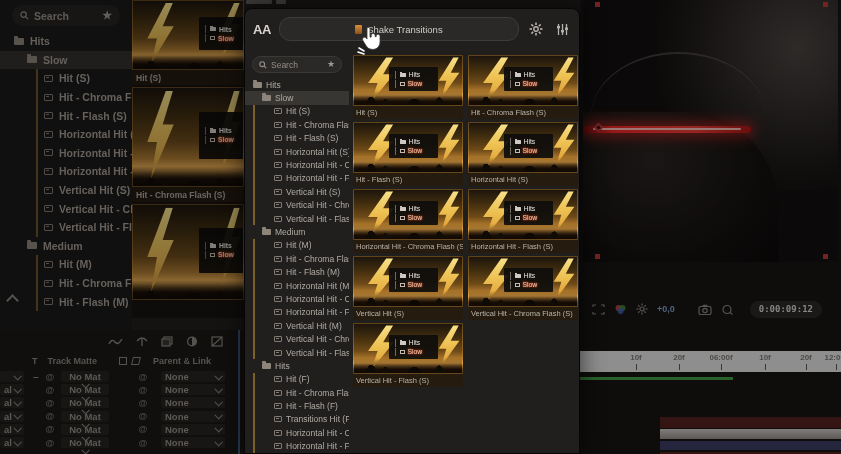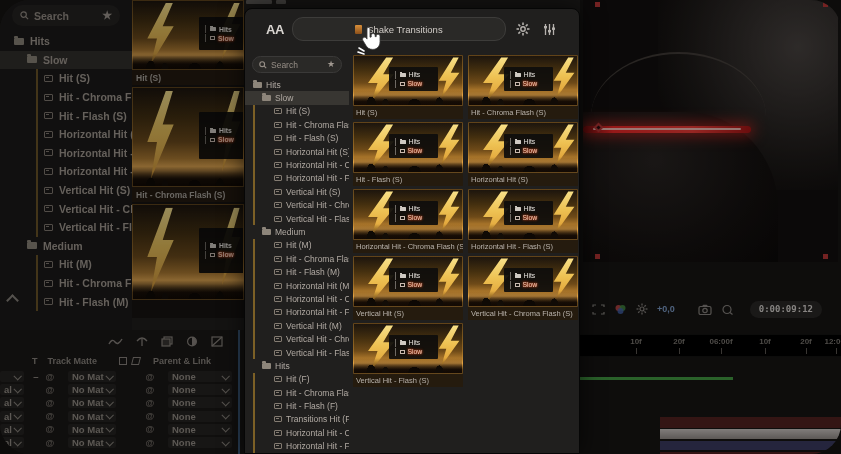--- a/index.html
+++ b/index.html
@@ -1,17 +1,17 @@
 <!DOCTYPE html>
 <html><head>
 <meta charset="utf-8">
 <style>
   html,body{margin:0;padding:0;background:#0d0c0b;}
   .screen{position:relative;width:841px;height:454px;overflow:hidden;background:#141312;
-    font-family:"Liberation Sans",sans-serif;color:#b7b1aa;border-radius:30px;}
+    font-family:"Liberation Sans",sans-serif;color:#b7b1aa;}
   .dim{filter:brightness(.62) saturate(.92);font-weight:bold;}
 
   
   .sidebar{position:absolute;left:0;top:0;width:132px;height:330px;background:#1c1a19;}
   .s-search{position:absolute;left:12px;top:5px;width:108px;height:21px;background:#262422;
     border-radius:11px;display:flex;align-items:center;padding:0 8px;box-sizing:border-box;gap:5px;}
   .s-search .lbl{font-size:10.5px;color:#978f87;flex:1;}
   .star{color:#a09890;font-size:11px;line-height:1;}
   .tree{position:absolute;left:0;top:32px;right:0;}
   .trow{position:relative;display:flex;align-items:center;height:18.6px;gap:6px;font-size:10.5px;
@@ -71,30 +71,30 @@
   .lhead .h-pl{margin-left:13px;}
   .lrows{position:absolute;left:0;top:40px;right:0;}
   .lrow{display:flex;align-items:center;height:13.2px;font-size:9.5px;color:#958e86;}
   .pill{background:#252321;border-radius:2px;display:flex;align-items:center;justify-content:space-between;
     padding:0 4px;box-sizing:border-box;height:11px;}
   .dchev{width:5px;height:5px;border-right:1.4px solid #8a847d;border-bottom:1.4px solid #8a847d;
     transform:rotate(45deg) translateY(-1px);flex:0 0 auto;}
   .lrow .mode{width:24px;}
   .lrow .tcell{width:12px;margin-left:6px;text-align:center;}
   .whip{margin-left:2px;font-size:9px;color:#777069;width:12px;text-align:center;}
-  .lrow .matte{margin-left:12px;width:48px;}
+  .lrow .matte{margin-left:5px;width:48px;flex-direction:column;}
   .lrow .whip2{margin-left:28px;}
   .lrow .parent{margin-left:12px;width:64px;}
 
   
   .cropped-title{position:absolute;left:246px;top:0;height:5px;display:flex;gap:4px;}
   .cropped-title i{display:block;width:26px;height:4px;background:#3e3c3a;border-radius:1px;}
   .popup{position:absolute;left:244px;top:8px;width:336px;height:446px;background:#201f1e;
     border-radius:8px 8px 0 0;box-shadow:0 0 24px rgba(0,0,0,.65);border:1px solid #060606;box-sizing:border-box;}
-  .ptop{display:flex;align-items:center;height:40px;padding:0 21px;gap:8px;}
+  .ptop{display:flex;align-items:center;height:40px;padding:0 8px;gap:8px;}
   .brand{font-size:13px;font-weight:bold;color:#d9d5d1;letter-spacing:-.5px;}
   .psearch{flex:1;height:22px;background:#2a2927;border:1px solid #3d3c3a;border-radius:11px;
     display:flex;align-items:center;justify-content:center;gap:5px;font-size:9.5px;color:#d0cbc6;}
   .psearch .mini-orange{width:7px;height:9px;background:linear-gradient(180deg,#d98f3a,#8a4f1a);border-radius:1px;}
   .icon-btn{width:18px;height:18px;display:flex;align-items:center;justify-content:center;}
   .pbody{position:absolute;left:0;top:42px;right:0;bottom:0;display:flex;}
   .ptree-col{width:104px;flex:0 0 auto;position:relative;}
   .pt-search{position:absolute;left:7px;top:5px;width:90px;height:17px;background:#2a2927;border:1px solid #3a3938;
     border-radius:9px;display:flex;align-items:center;padding:0 6px;box-sizing:border-box;gap:4px;}
   .pt-search .lbl{font-size:8.5px;color:#968e86;flex:1;}
@@ -132,21 +132,21 @@
   .handle{position:absolute;width:5px;height:5px;background:#c43434;}
   .diamond{position:absolute;width:7px;height:7px;background:#c43434;transform:rotate(45deg);}
   .diamond::after{content:'';position:absolute;left:2px;top:2px;width:3px;height:3px;background:#2a0d0d;}
 
   .vtoolbar{position:absolute;left:0px;top:296px;width:261px;height:26px;display:flex;align-items:center;gap:9px;padding-left:12px;box-sizing:border-box;}
   .vtoolbar svg{display:block;}
   .offset{font-size:9px;color:#7d9fd0;}
   .tcpill{margin-left:8px;background:#2a2826;border-radius:9px;height:17px;display:flex;align-items:center;
     padding:0 9px;font-family:"DejaVu Sans Mono",monospace;font-size:9px;color:#d8d4d0;}
 
-  .ruler{position:absolute;left:0;top:334px;width:261px;height:21px;background:#000000;
+  .ruler{position:absolute;left:0;top:350px;width:261px;height:21px;background:#e5e5e5;
     border-top:1px solid #141312;border-bottom:1px solid #141312;}
   .tick{position:absolute;top:2px;font-size:8px;color:#7d7872;transform:translateX(-50%);}
   .tickmark{position:absolute;top:13px;width:1px;height:6px;background:#5c5751;}
   .greenbar{position:absolute;left:0;top:377px;width:153px;height:3px;background:#3f9e3f;}
   .lay{position:absolute;left:80px;right:0;}
   .lay.red1{top:417px;height:11px;background:#572120;}
   .lay.lite{top:429px;height:10px;background:linear-gradient(180deg,#cfc9c6,#968f8b);}
   .lay.blue{top:441px;height:9px;background:#3b3b66;}
   .lay.red2{top:452px;height:2px;background:#572120;}
 

